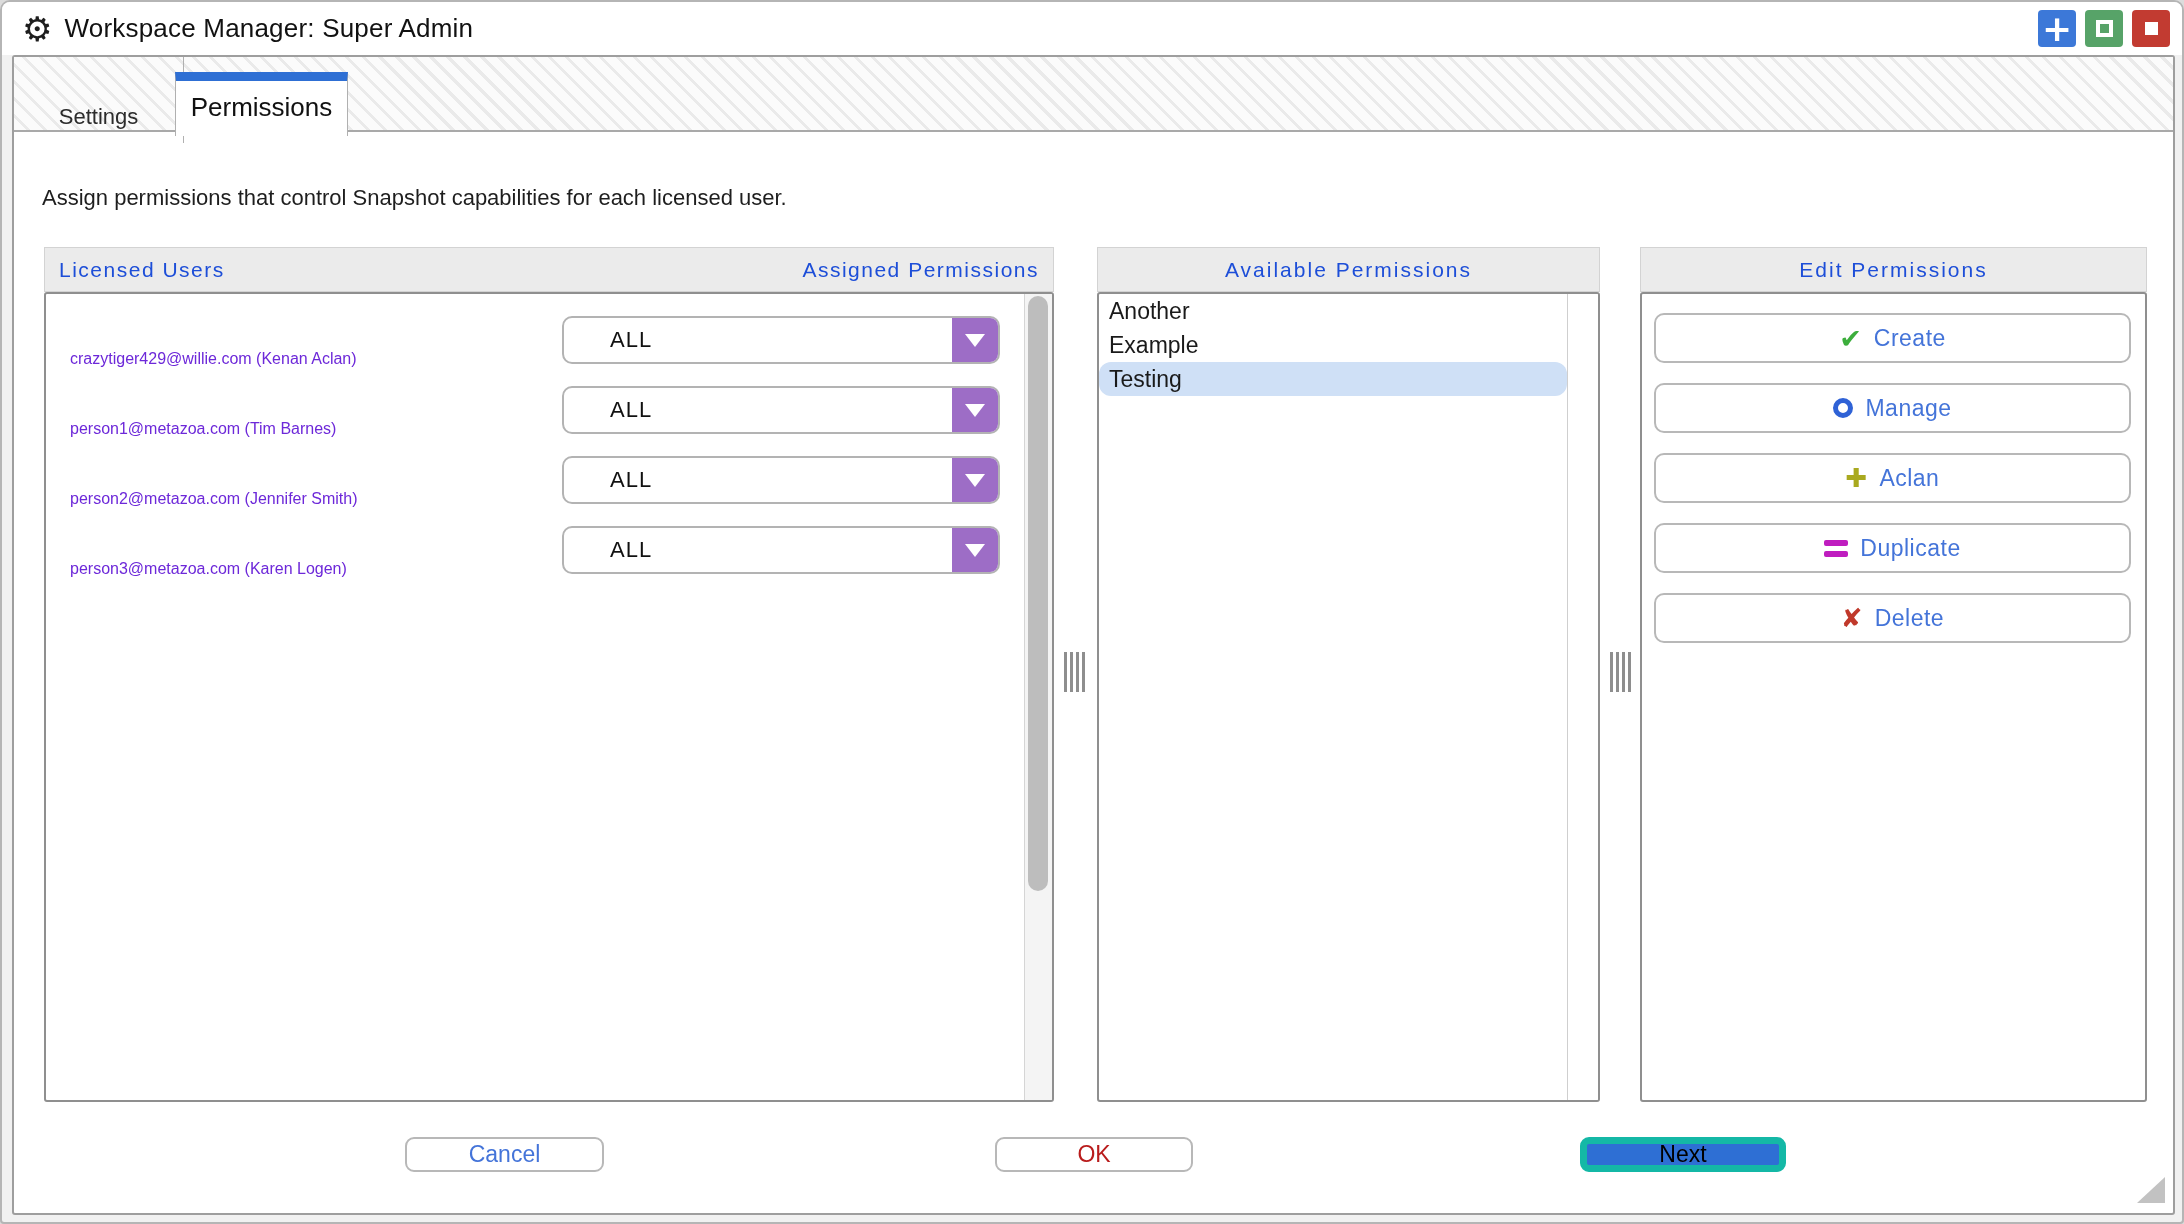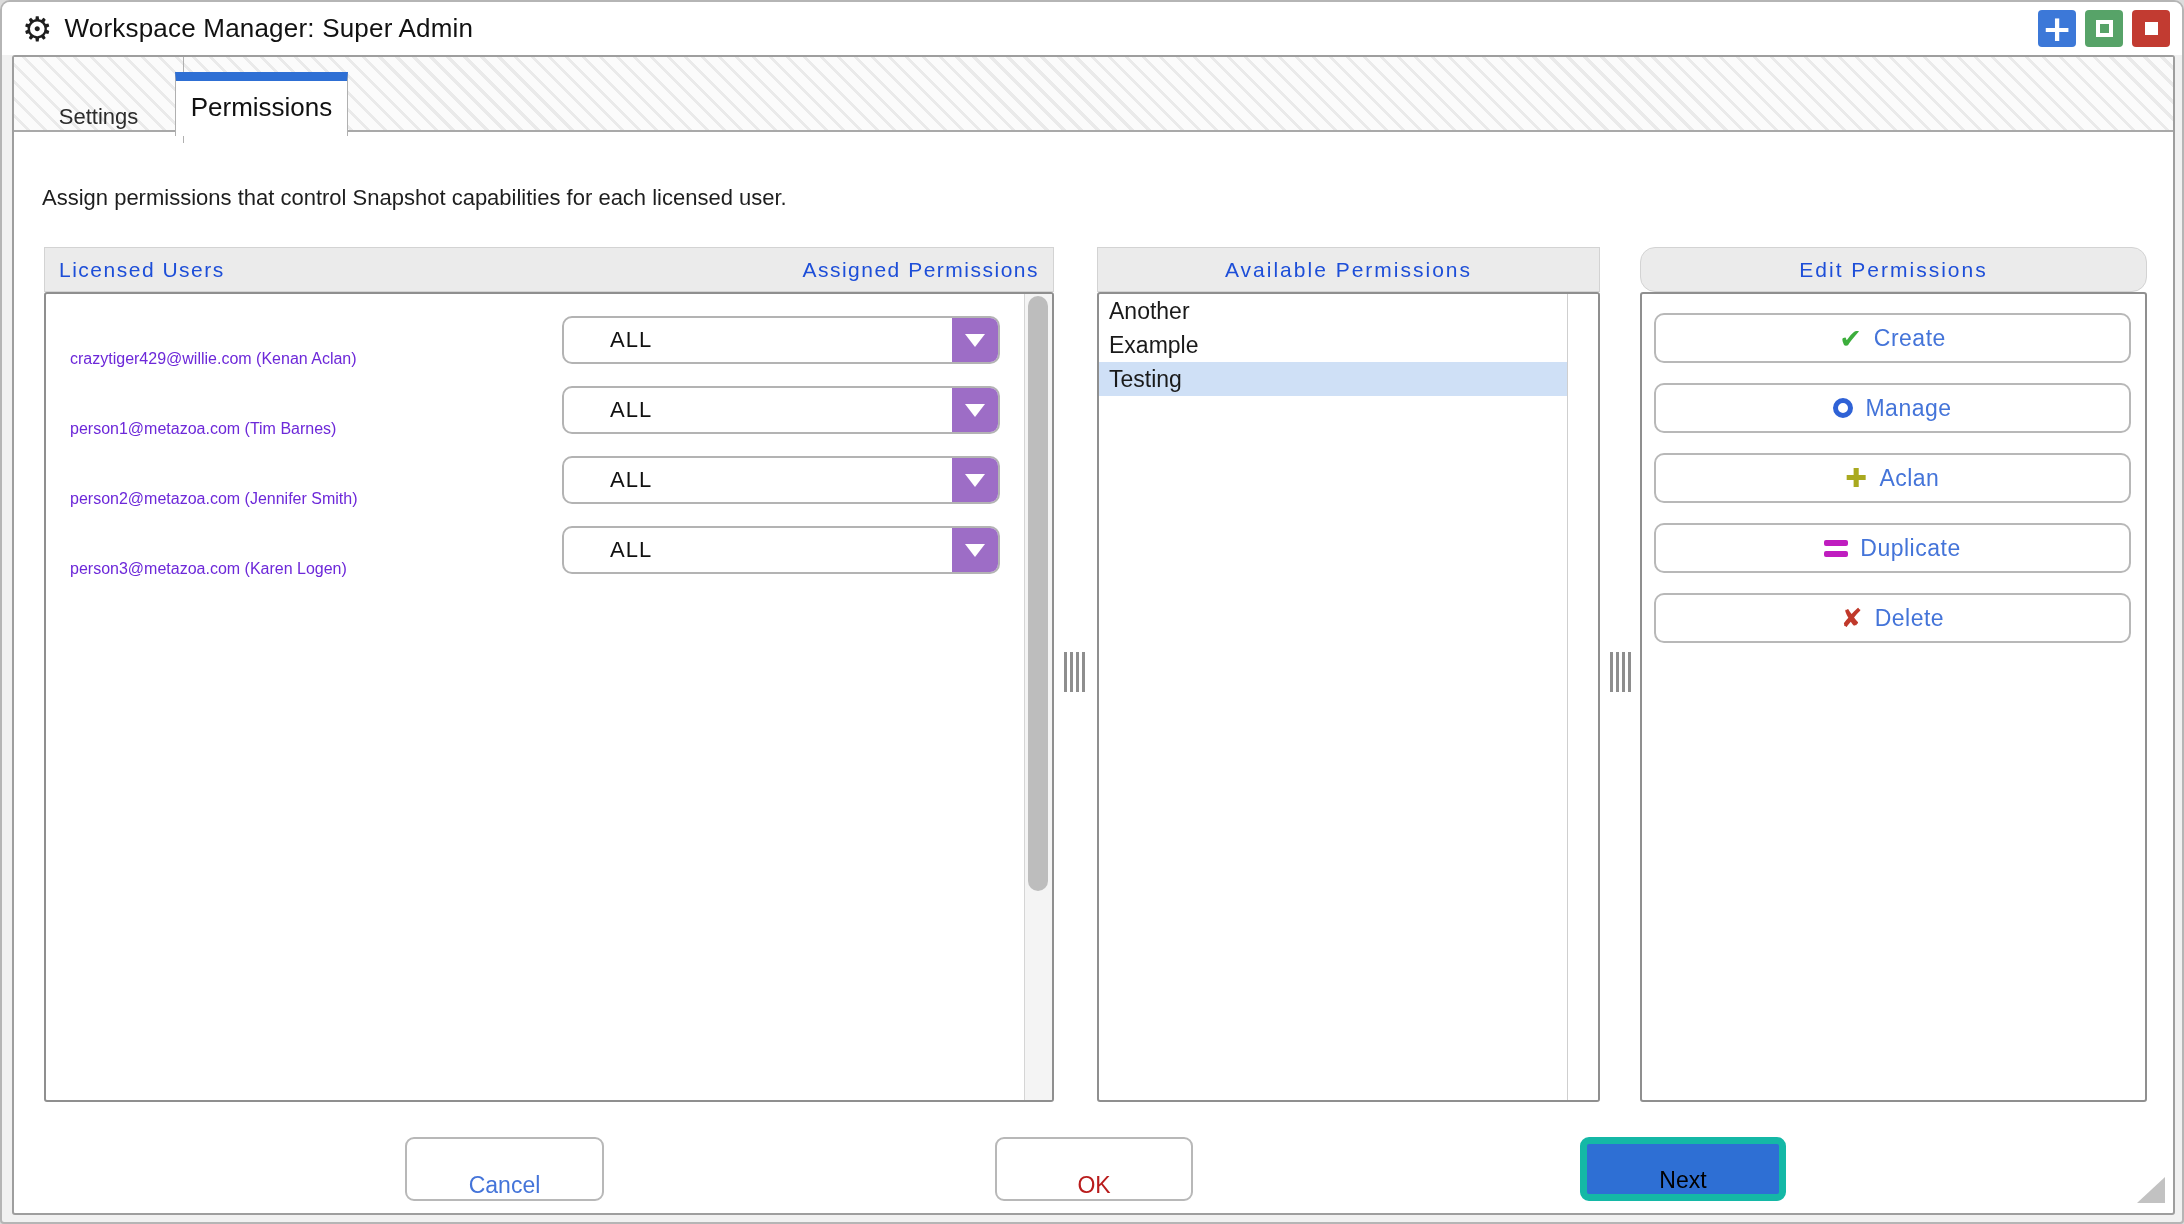--- a/index.html
+++ b/index.html
@@ -102,45 +102,45 @@
   .grip { position:absolute; top:595px; width:26px; height:40px; display:flex; gap:3px; justify-content:center; cursor:col-resize; }
   .grip .bar { width:3px; height:40px; background:#8e8e8e; }
   .grip-1 { left:1047px; }
   .grip-2 { left:1593px; }
 
   
   .panel-available { left:1083px; width:503px; }
   .panel-available .panel-header { justify-content:center; letter-spacing:2px; }
   .perm-list { position:absolute; left:0; top:0; bottom:0; right:31px; }
   .perm-item { height:34px; display:flex; align-items:center; padding-left:10px; font-size:23px; color:#1a1a1a; cursor:pointer; }
-  .perm-item.selected { background:#cfe0f6; }
+  .perm-item.selected { background:#cfe0f6;border-radius:12px; }
   .perm-scroll { position:absolute; right:0; top:0; bottom:0; width:31px; background:#fff; border-left:1px solid #cfcfcf; }
 
   
   .panel-edit { left:1626px; width:507px; }
-  .panel-edit .panel-header { justify-content:center; letter-spacing:2px;border-radius:15px; }
+  .panel-edit .panel-header { justify-content:center; letter-spacing:2px; }
   .edit-btn {
     position:absolute; left:12px; width:477px; height:50px;
     border:2px solid #b8b8b8; border-radius:10px; background:#fff;
     display:flex; align-items:center; justify-content:center; gap:12px;
     cursor:pointer;
   }
   .edit-btn .label { font-size:23px; color:#4474d9; letter-spacing:0.5px; }
   .icon-glyph { font-family:"DejaVu Sans", sans-serif; font-weight:700; line-height:1; }
   .icon-check { color:#3cae3c; font-size:27px; }
   .icon-ring  { width:20px; height:20px; border:5px solid #2f62d6; border-radius:50%; }
   .icon-plus  { color:#a9a91f; font-size:26px; }
   .icon-equals { display:flex; flex-direction:column; gap:5px; }
   .icon-equals .eqbar { width:24px; height:6px; background:#bf1dbf; border-radius:2px; }
   .icon-x     { color:#c0392b; font-size:26px; }
 
   
   .footer-btn {
-    position:absolute; top:1080px; height:64px;
-    border-radius:9px; display:flex; align-items:flex-end; justify-content:center;
+    position:absolute; top:1080px; height:35px;
+    border-radius:9px; display:flex; align-items:center; justify-content:center;
     font-size:23px; cursor:pointer;
   }
   .btn-cancel { left:391px; width:199px; background:#fff; border:2px solid #b8b8b8; color:#4474d9; }
   .btn-ok     { left:981px; width:198px; background:#fff; border:2px solid #b8b8b8; color:#b91c1c; }
   .btn-next   { left:1566px; width:206px; background:#2e6fd4; border:7px solid #14b8a6; color:#000000; }
 
   .resize-grip {
     position:absolute; right:8px; bottom:10px; width:0; height:0;
     border-left:28px solid transparent; border-bottom:26px solid #c2c2c2;
     cursor:nwse-resize;

